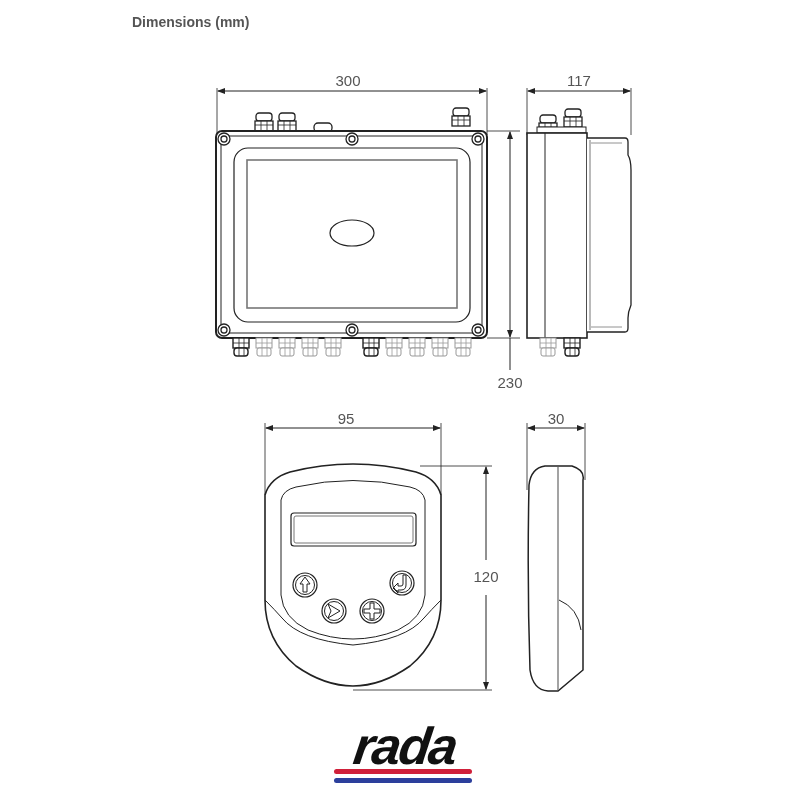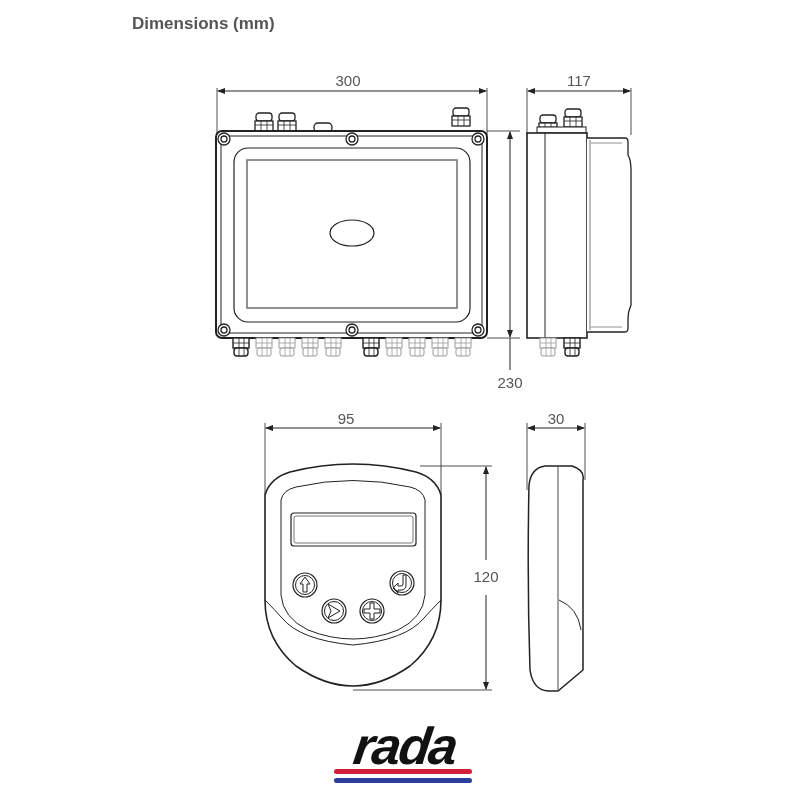--- a/index.html
+++ b/index.html
@@ -1,17 +1,17 @@
 <!DOCTYPE html>
 <html><head>
 <meta charset="utf-8">
 <style>
   html,body{margin:0;padding:0;background:#ffffff;}
   body{width:800px;height:800px;position:relative;overflow:hidden;font-family:"Liberation Sans",sans-serif;}
-  .title{position:absolute;left:132px;top:14px;font-size:17px;font-weight:bold;color:#555555;text-align:center;}
+  .title{position:absolute;left:132px;top:14px;font-size:14px;font-weight:bold;color:#555555;text-align:center;}
   svg{position:absolute;left:0;top:0;}
   .dimtxt{font-family:"Liberation Sans",sans-serif;font-size:15px;fill:#555555;}
   .logo-text{font-family:"Liberation Sans",sans-serif;font-weight:bold;font-style:italic;font-size:52px;fill:#111111;letter-spacing:-2px;}
 </style>
 </head>
 <body>
 
 <div class="title">Dimensions (mm)</div>
 
 <svg width="800" height="800" viewBox="0 0 800 800">

